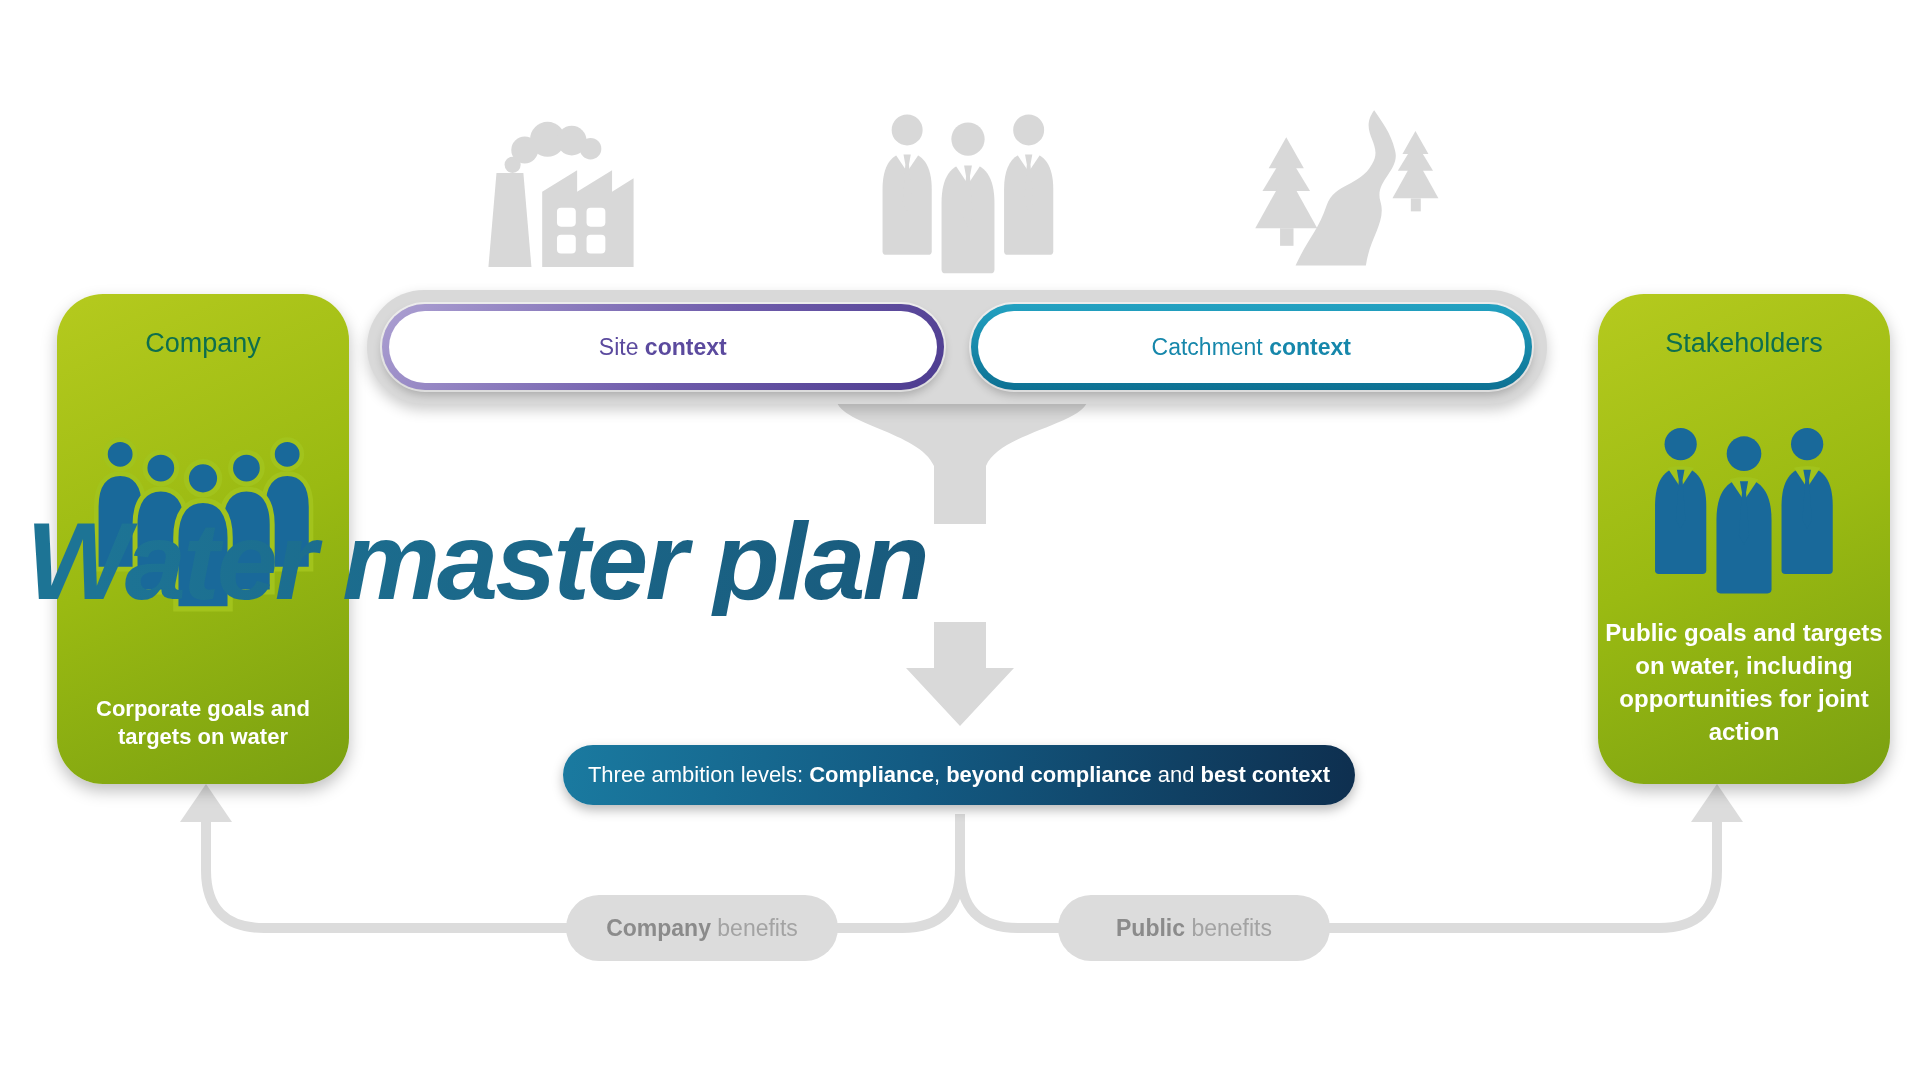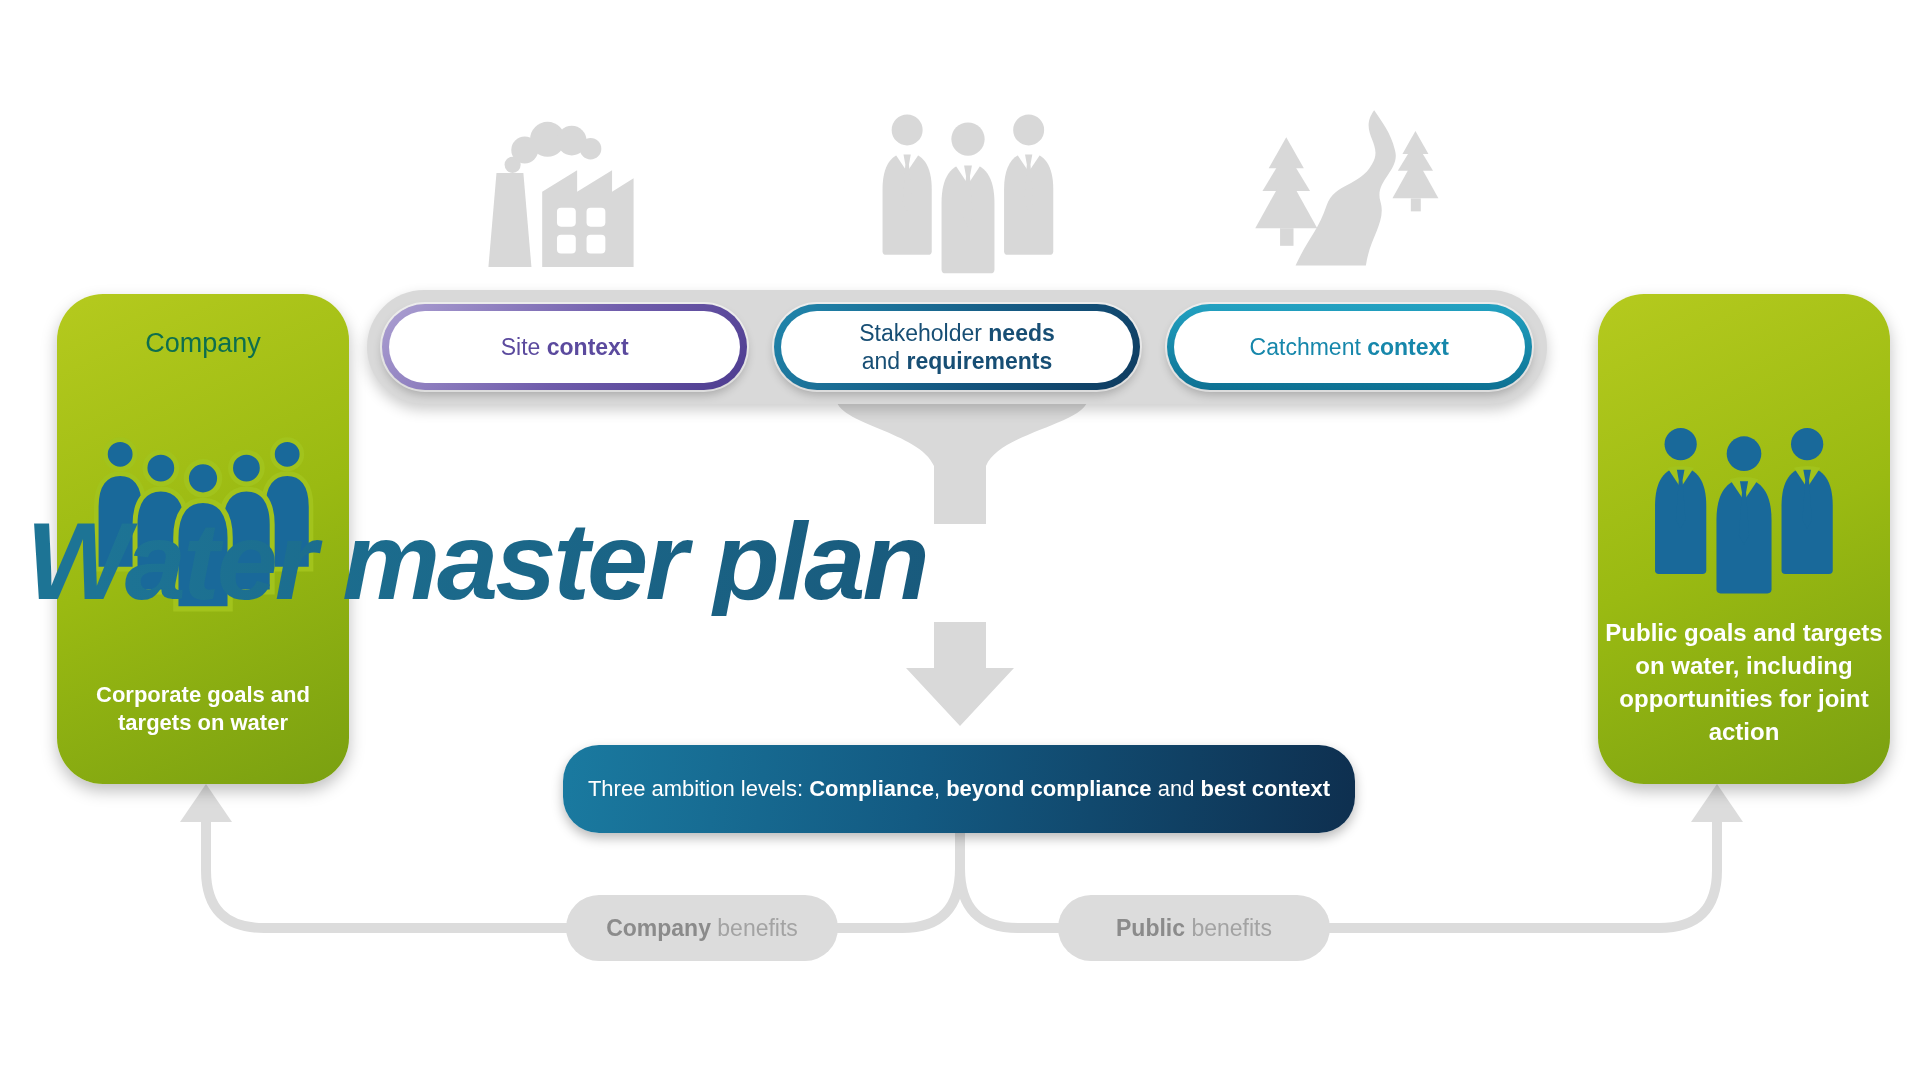--- a/index.html
+++ b/index.html
@@ -54,36 +54,36 @@
     position:absolute; top:34px; left:0; width:100%; text-align:center;
     color:#0d6e4e; font-size:27px; font-weight:normal;
   }
   .box-icon { position:absolute; left:50%; transform:translateX(-50%); }
   .company-box .box-icon { top:128px; width:238px; }
   .stakeholders-box .box-icon { top:126px; width:204px; }
   .box-body {
     position:absolute; left:0; width:100%; text-align:center; color:#ffffff;
     font-weight:bold; white-space:pre-line;
   }
-  .company-box .box-body { bottom:46px; font-size:22px; line-height:1.3; }
+  .company-box .box-body { bottom:32px; font-size:22px; line-height:1.3; }
   .stakeholders-box .box-body { bottom:36px; font-size:24px; line-height:1.38; }
 
   
   .main-title {
     position:absolute; left:0; top:506px; width:100%; text-align:left;
     font-size:110px; font-weight:bold; font-style:italic; letter-spacing:-3px;
     line-height:1;
     background:linear-gradient(90deg,#1d7495 5%,#143e62 95%);
     -webkit-background-clip:text; background-clip:text;
     color:transparent;padding-left:26px; -webkit-text-fill-color:transparent;
   }
 
   
   .ambition-pill {
-    position:absolute; left:563px; top:745px; width:792px; height:88px;
+    position:absolute; left:563px; top:745px; width:792px; height:60px;
     border-radius:36px; background:linear-gradient(97deg,#1a7aa0 0%,#135a82 45%,#0e2f4f 100%);
     color:#ffffff; display:flex; align-items:center; justify-content:center;
     font-size:22px; box-shadow:0 5px 12px rgba(0,0,0,0.28); white-space:pre;
   }
 
   
   .benefit-pill {
     position:absolute; top:895px; width:272px; height:66px; border-radius:33px;
     background:#dcdcdc; display:flex; align-items:center; justify-content:center;
     font-size:23px; color:#a3a3a3; white-space:pre;
@@ -162,26 +162,20 @@
     </g>
     <path d="M 122,2 C 106,24 132,34 120,54 C 108,76 84,72 76,94 C 68,118 58,126 46,152 L 114,152 C 118,124 134,110 128,90 C 122,70 148,60 142,40 C 138,24 130,14 122,2 Z"></path>
   </svg>
 
   <div class="ctx-bar">
     <div class="ctx-pill-outer site-border">
       <div class="ctx-pill-inner site-text">
         <div><span>Site </span><b>context</b></div>
       </div>
     </div>
-    <div class="ctx-pill-outer stake-border">
-      <div class="ctx-pill-inner stake-text">
-        <div><span>Stakeholder </span><b>needs</b></div>
-        <div><span>and </span><b>requirements</b></div>
-      </div>
-    </div>
     <div class="ctx-pill-outer catch-border">
       <div class="ctx-pill-inner catch-text">
         <div><span>Catchment </span><b>context</b></div>
       </div>
     </div>
   </div>
 
   <div class="green-box company-box">
     <div class="box-heading">Company</div>
     <svg class="box-icon crowd" viewBox="-4 -4 228 183" style="--body:#19699a; --outline:#a2c31c">
@@ -189,20 +183,21 @@
       <use href="#person-plain" transform="translate(166,12) scale(0.88)"></use>
       <use href="#person-plain" transform="translate(43,24) scale(0.95)"></use>
       <use href="#person-plain" transform="translate(125,24) scale(0.95)"></use>
       <use href="#person-plain" transform="translate(82,33)"></use>
     </svg>
     <div class="box-body">Corporate goals and
 targets on water</div>
   </div>
 
   <div class="green-box stakeholders-box">
+    <div class="box-heading">Stakeholders</div>
     <svg class="box-icon" viewBox="0 0 200 172" style="--body:#19699a; --knock:#a2c31c">
       <use href="#person-tie" transform="translate(10,6) scale(0.93)"></use>
       <use href="#person-tie" transform="translate(134,6) scale(0.93)"></use>
       <use href="#person-tie" transform="translate(70,14)"></use>
     </svg>
     <div class="box-body">Public goals and targets
 on water, including
 opportunities for joint action</div>
   </div>
 

